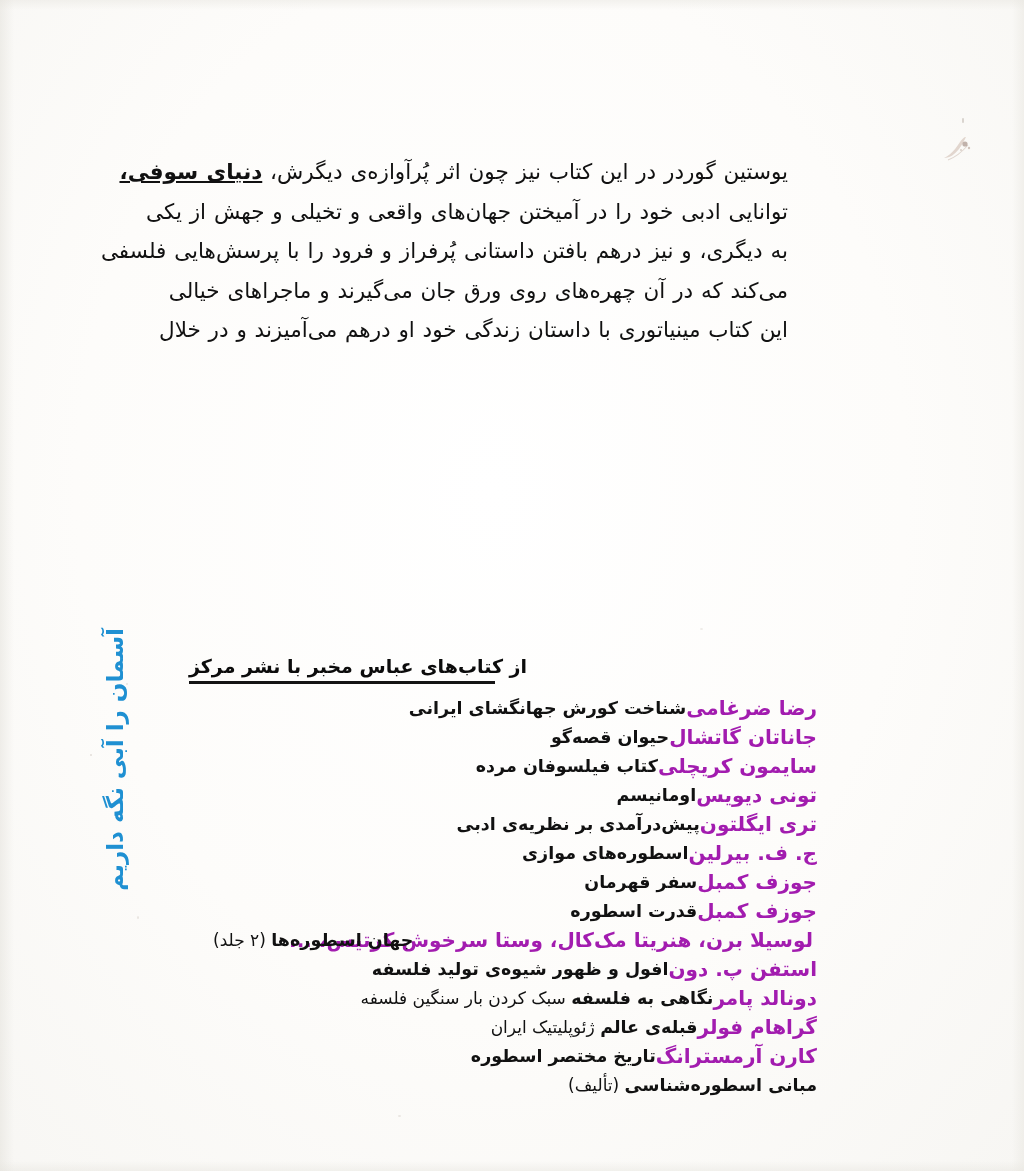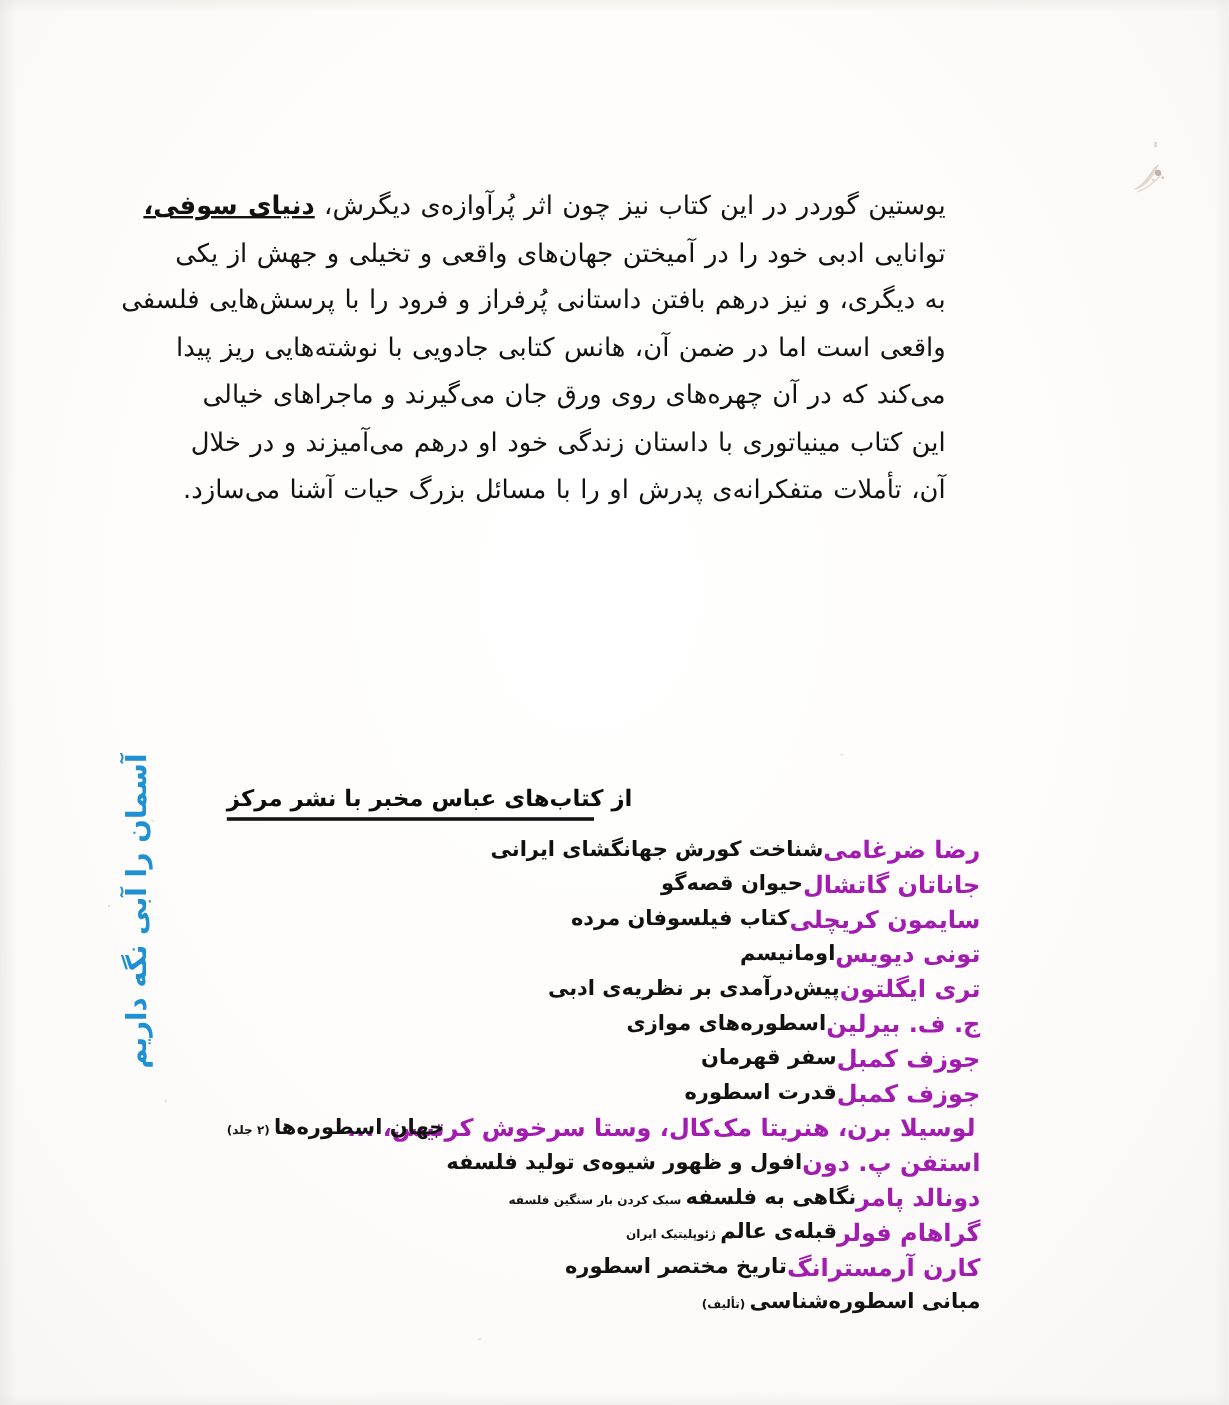--- a/index.html
+++ b/index.html
@@ -139,22 +139,23 @@
     padding-left: 10px;
   }
   .book-row .spacer { flex: 1 1 auto; }
   .book-title {
     font-size: 17.5px;
     font-weight: 700;
     color: #111111;
     white-space: nowrap;
   }
   .book-title .sub {
-    font-size: 10px;
-    font-weight: 700;
+    font-size: 17px;
+    font-weight: 400;
+    margin-left: 24px;
   }
   .book-author {
     font-size: 20px;
     font-weight: 700;
     color: #a21caf;
     white-space: nowrap;
     margin-right: 22px;
     min-width: 0;
   }
   .book-row.wide .book-author { margin-right: 26px; }
@@ -184,29 +185,25 @@
     <span>یوستین گوردر در این کتاب نیز چون اثر پُرآوازه‌ی دیگرش، </span>
       <b>دنیای سوفی،</b>
   </span>
   <span class="ln stretch">
       <span>توانایی ادبی خود را در آمیختن جهان‌های واقعی و تخیلی و جهش از یکی</span>
     </span>
   <span class="ln stretch">
       <span>به دیگری، و نیز درهم بافتن داستانی پُرفراز و فرود را با پرسش‌هایی فلسفی</span>
     </span>
   <span class="ln stretch">
-      <span>واقعی است اما در ضمن آن، هانس کتابی جادویی با نوشته‌هایی ریز پیدا</span>
-    </span>
-  <span class="ln stretch">
       <span>می‌کند که در آن چهره‌های روی ورق جان می‌گیرند و ماجراهای خیالی</span>
     </span>
   <span class="ln stretch">
       <span>این کتاب مینیاتوری با داستان زندگی خود او درهم می‌آمیزند و در خلال</span>
     </span>
-  <span class="ln"><span>آن، تأملات متفکرانه‌ی پدرش او را با مسائل بزرگ حیات آشنا می‌سازد.</span></span>
 </div>
 
 <div id="slogan">
   <span class="txt">آسمان را آبی نگه داریم</span>
 </div>
 
 <div id="booklist">
   <div id="booklist-title">از کتاب‌های عباس مخبر با نشر مرکز</div>
   <div id="booklist-rule"></div>
   <div id="booklist-rows">

